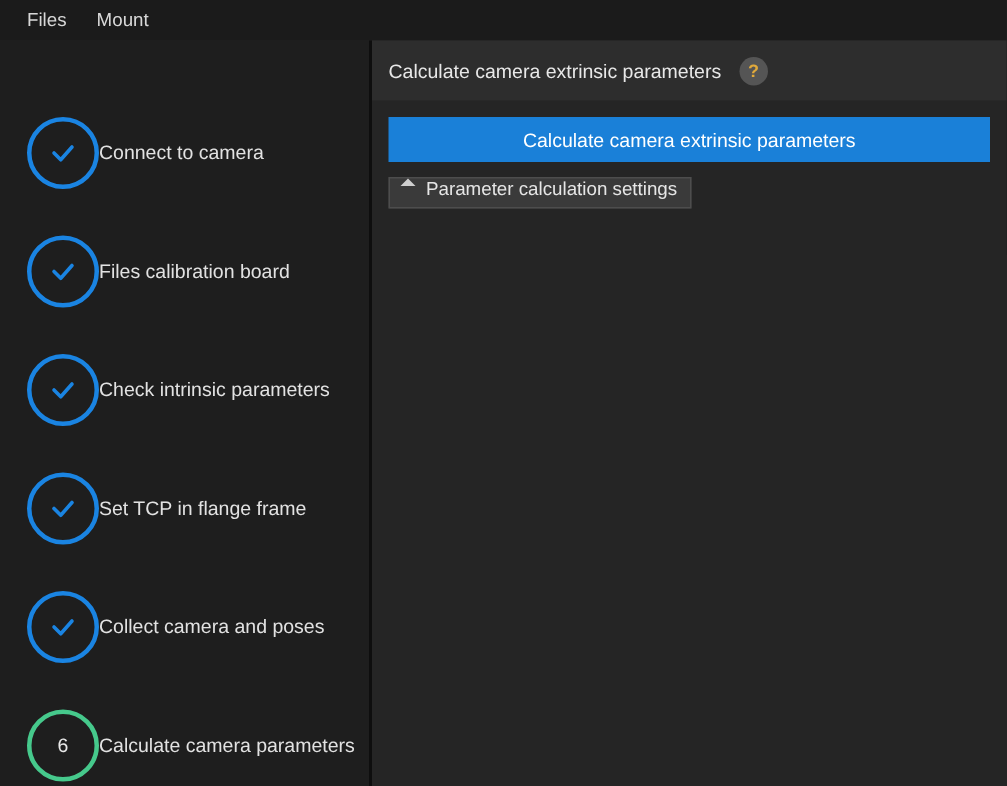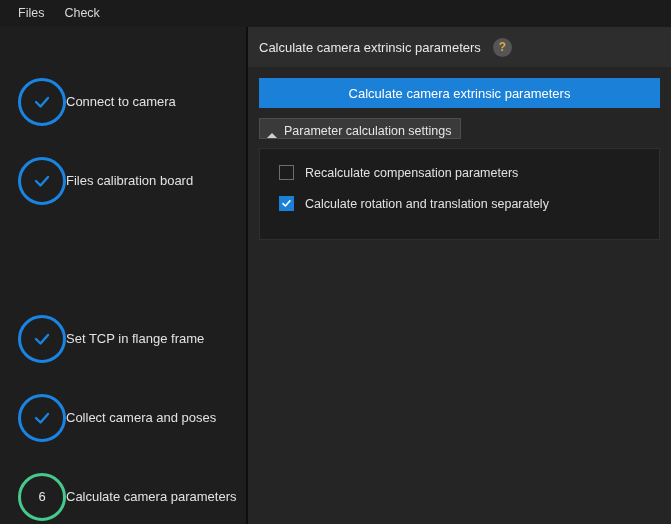--- a/index.html
+++ b/index.html
@@ -165,21 +165,21 @@
     color: #ffffff;
     font-family: "Liberation Sans", sans-serif;
     font-size: 13px;
     cursor: pointer;
     padding: 0;
   }
 
   .collapse-header {
     margin-top: 10px;
     display: inline-flex;
-    align-items: flex-end;
+    align-items: flex-start;
     height: 21px;
     background: #3a3a3a;
     border: 1px solid #4d4d4d;
     box-sizing: border-box;
     padding: 0 9px 0 7px;
     cursor: pointer;
   }
   .caret {
     width: 0;
     height: 0;
@@ -235,21 +235,21 @@
     white-space: nowrap;
   }
 </style>
 </head>
 <body>
 
 <div id="app">
 
   <div class="menubar">
     <div class="menu-item">Files</div>
-    <div class="menu-item">Check</div>
+    <div class="menu-item">Mount</div>
   </div>
 
   <div class="body-split">
 
     <div class="sidebar">
 
       <div class="step" style="top:35px">
         <div class="step-badge">
           <svg width="22" height="22" viewBox="0 0 22 22">
             <polyline points="5,11 9.5,15.5 17,7" fill="none" stroke="#1a84e2" stroke-width="2.4" stroke-linecap="round" stroke-linejoin="round"></polyline>
@@ -260,20 +260,28 @@
 
       <div class="step" style="top:114px">
         <div class="step-badge">
           <svg width="22" height="22" viewBox="0 0 22 22">
             <polyline points="5,11 9.5,15.5 17,7" fill="none" stroke="#1a84e2" stroke-width="2.4" stroke-linecap="round" stroke-linejoin="round"></polyline>
           </svg>
         </div>
         <div class="step-label">Files calibration board</div>
       </div>
 
+      <div class="step" style="top:193px">
+        <div class="step-badge">
+          <svg width="22" height="22" viewBox="0 0 22 22">
+            <polyline points="5,11 9.5,15.5 17,7" fill="none" stroke="#1a84e2" stroke-width="2.4" stroke-linecap="round" stroke-linejoin="round"></polyline>
+          </svg>
+        </div>
+        <div class="step-label">Check intrinsic parameters</div>
+      </div>
 
       <div class="step" style="top:272px">
         <div class="step-badge">
           <svg width="22" height="22" viewBox="0 0 22 22">
             <polyline points="5,11 9.5,15.5 17,7" fill="none" stroke="#1a84e2" stroke-width="2.4" stroke-linecap="round" stroke-linejoin="round"></polyline>
           </svg>
         </div>
         <div class="step-label">Set TCP in flange frame</div>
       </div>
 
@@ -306,36 +314,17 @@
 
       <div class="pane-content">
 
         <button class="primary-button">Calculate camera extrinsic parameters</button>
 
         <div class="collapse-header">
           <span class="caret"></span>
           <span class="collapse-label">Parameter calculation settings</span>
         </div>
 
-        <div class="group-box">
-
-          <div class="check-row">
-            <span class="check-box">
-              
-            </span>
-            <span class="check-label">Recalculate compensation parameters</span>
-          </div>
-
-          <div class="check-row">
-            <span class="check-box checked">
-              <svg width="11" height="11" viewBox="0 0 11 11">
-                <polyline points="2,5.6 4.4,8 9,2.8" fill="none" stroke="#ffffff" stroke-width="1.6" stroke-linecap="round" stroke-linejoin="round"></polyline>
-              </svg>
-            </span>
-            <span class="check-label">Calculate rotation and translation separately</span>
-          </div>
-
-        </div>
 
       </div>
     </div>
   </div>
 </div>
 
 </body></html>

